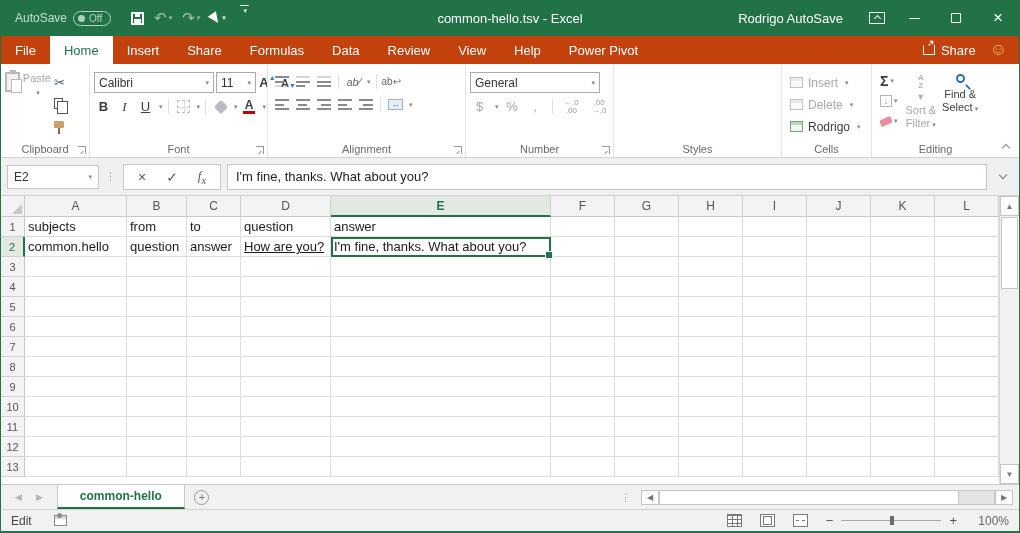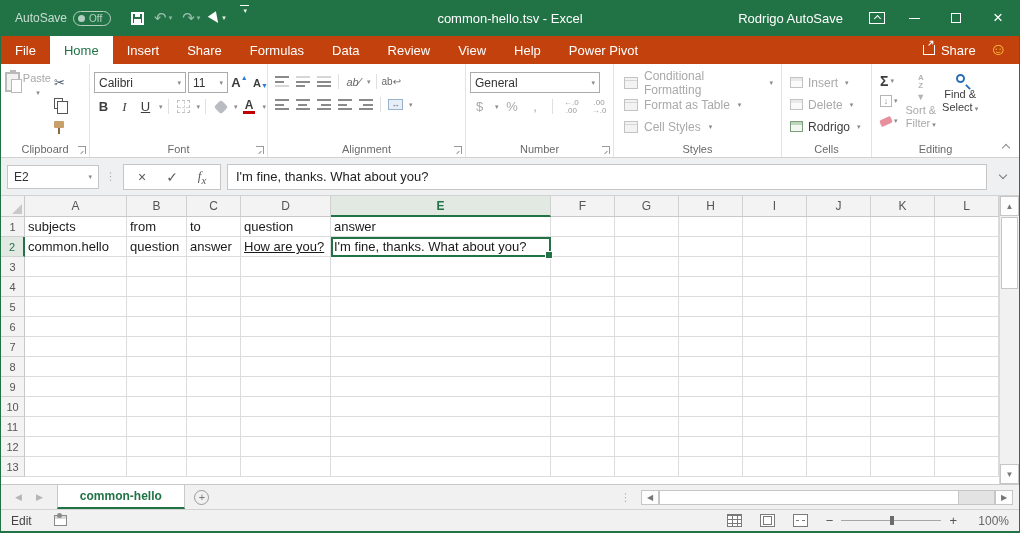--- a/index.html
+++ b/index.html
@@ -273,21 +273,21 @@
             <span class="painter-ico"></span>
           </span>
       </div>
       <div class="rg-label">Clipboard</div>
       <span class="launcher"></span>
     </div>
 
     <div class="rgroup" style="width:178px">
       <div class="fg">
         <div class="fontrow1">
-          <span class="combo" style="width:92px">
+          <span class="combo" style="width:120px">
               <span>Calibri</span>
               <span class="dd">▾</span>
             </span>
           <span class="combo" style="width:40px">
               <span>11</span>
               <span class="dd">▾</span>
             </span>
           <span class="btn17 fsz">
               <span>A</span>
               <span class="tri-up">▲</span>
@@ -430,37 +430,20 @@
           <span class="vsep"></span>
           <span class="dec"><span>←.0 .00</span></span>
           <span class="dec"><span>.00 →.0</span></span>
         </div>
       </div>
       <div class="rg-label">Number</div>
       <span class="launcher"></span>
     </div>
 
     <div class="rgroup" style="width:168px">
-      <div class="styles-col muted">
-        <span class="style-item">
-            <span class="sty-ico"></span>
-            <span>Conditional Formatting</span>
-            <span class="dd">▾</span>
-          </span>
-        <span class="style-item">
-            <span class="sty-ico"></span>
-            <span>Format as Table</span>
-            <span class="dd">▾</span>
-          </span>
-        <span class="style-item">
-            <span class="sty-ico"></span>
-            <span>Cell Styles</span>
-            <span class="dd">▾</span>
-          </span>
-      </div>
       <div class="rg-label">Styles</div>
     </div>
 
     <div class="rgroup" style="width:90px">
       <div class="cells-col">
         <span class="cell-item muted">
             <span class="cel-ico"></span>
             <span>Insert</span>
             <span class="dd">▾</span>
           </span>

